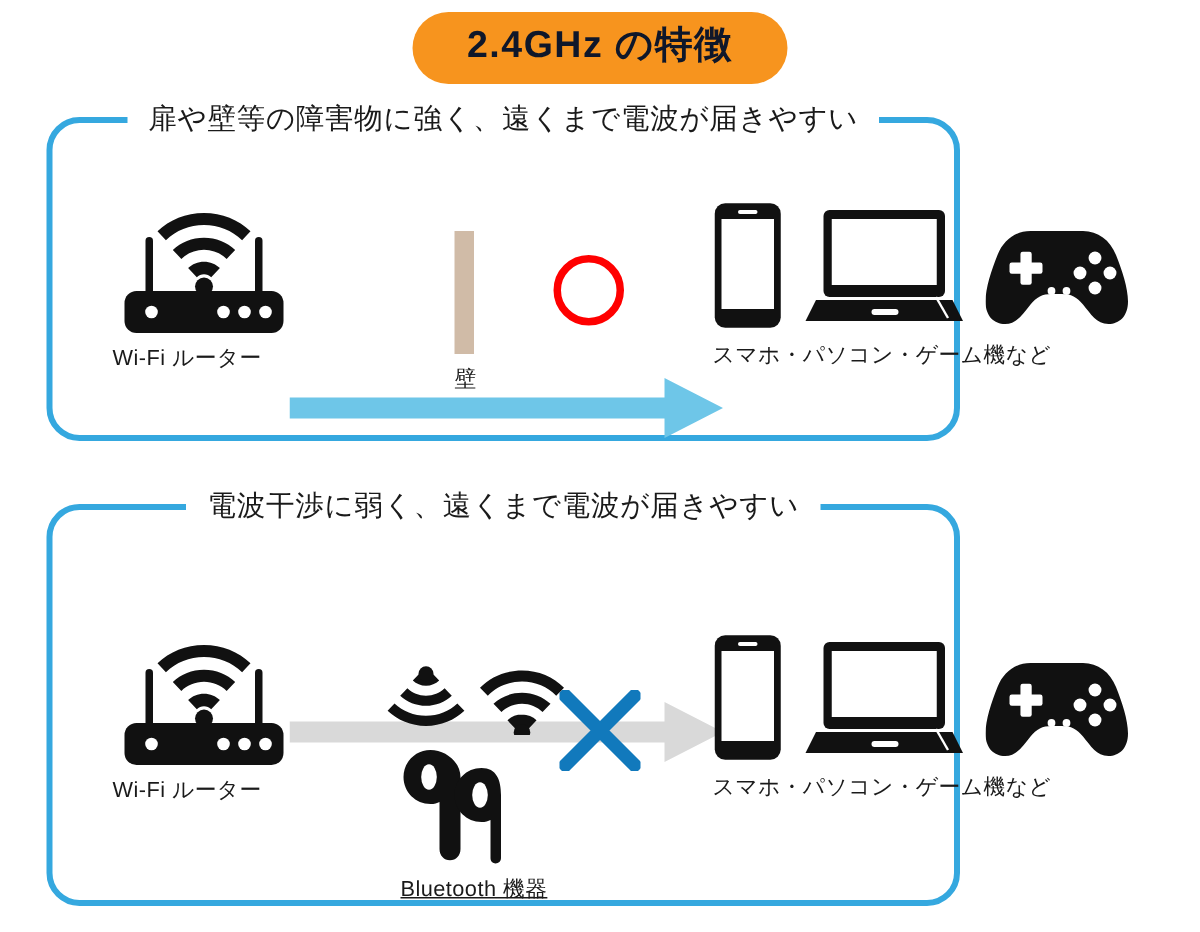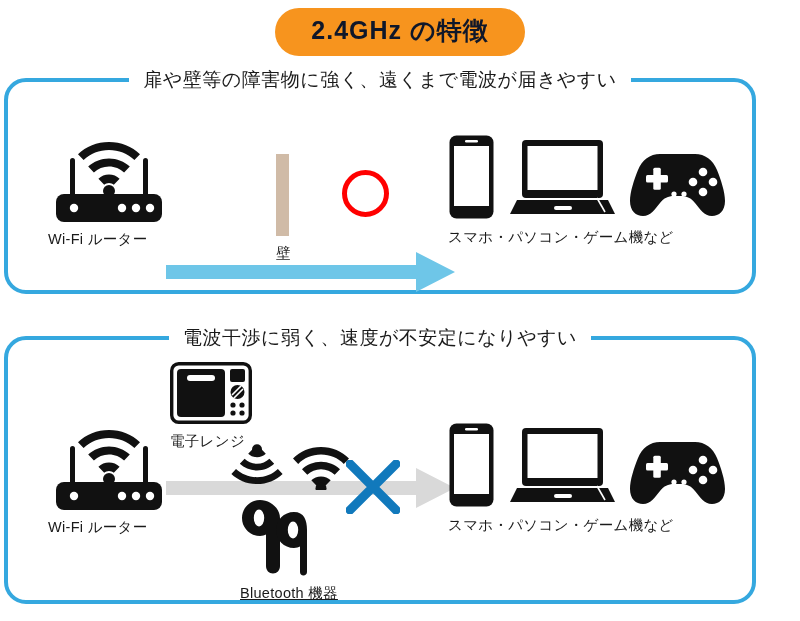--- a/index.html
+++ b/index.html
@@ -32,22 +32,22 @@
     letter-spacing: 1px;
     padding: 9px 36px 11px 36px;
     border-radius: 26px;
     line-height: 1.1;
     white-space: nowrap;
   }
 
   
   .panel {
     position: absolute;
-    left: 4px;
-    width: 752px;
+    left: 31px;
+    width: 609px;
     border: 4px solid #35A8DF;
     border-radius: 22px;
     box-sizing: border-box;
     background: #ffffff;
   }
   #panel-1 { top: 78px; height: 216px; }
   #panel-2 { top: 336px; height: 268px; }
 
   .panel-heading {
     position: absolute;
@@ -185,50 +185,33 @@
       </div>
       <div class="node-label">スマホ・パソコン・ゲーム機など</div>
     </div>
 
   </div>
 </div>
 
 <div class="panel" id="panel-2">
 
   <div class="panel-heading">
-    <span>電波干渉に弱く、速度が不安定になりやすい</span>
+    <span>電波干渉に弱く、遠くまで電波が届きやすい</span>
   </div>
 
   <div class="stage">
 
     <svg class="beam" style="left:158px; top:126px;" width="290" height="44" viewBox="0 0 290 44">
       <path d="M0 15 H250 V2 L289 22 L250 42 V29 H0 Z" fill="#D9D9D9"></path>
     </svg>
 
     <svg class="x-mark" style="left:338px; top:120px;" width="54" height="54" viewBox="0 0 54 54">
       <path d="M4 4 L50 50 M50 4 L4 50" stroke="#1179BC" stroke-width="9" stroke-linecap="square"></path>
     </svg>
 
-    <div class="node" style="left:162px; top:22px; width:110px;">
-      <svg width="82" height="62" viewBox="0 0 82 62">
-        <rect x="1.7" y="1.7" width="78.6" height="58.6" rx="7" fill="#ffffff" stroke="#111111" stroke-width="3.4"></rect>
-        <rect x="7" y="7" width="48" height="48" rx="4" fill="#111111"></rect>
-        <rect x="17" y="13" width="28" height="6" rx="3" fill="#ffffff"></rect>
-        <rect x="60" y="7" width="15" height="13" rx="2" fill="#111111"></rect>
-        <circle cx="67.5" cy="30" r="7" fill="#111111"></circle>
-        <path d="M62 33 L71 24 M64 36 L73 27" stroke="#ffffff" stroke-width="1.6"></path>
-        <g fill="#111111">
-          <circle cx="63" cy="43" r="2.6"></circle>
-            <circle cx="72" cy="43" r="2.6"></circle>
-          <circle cx="63" cy="51" r="2.6"></circle>
-            <circle cx="72" cy="51" r="2.6"></circle>
-        </g>
-      </svg>
-      <div class="node-label">電子レンジ</div>
-    </div>
 
     <svg style="position:absolute; left:222px; top:104px;" width="54" height="44" viewBox="0 0 54 44">
       <g fill="#111111" transform="translate(54,44) rotate(180)">
         <path d="M27 4c-10 0-19 3.8-25.6 10.1l4.7 4.9C11.6 13.8 18.9 10.8 27 10.8s15.4 3 21 8.2l4.6-4.9C46 7.8 37 4 27 4z"></path>
         <path d="M27 17.5c-6.6 0-12.6 2.5-17.2 6.7l4.8 5c3.3-3.1 7.6-5 12.4-5s9.1 1.9 12.4 5l4.8-5c-4.6-4.2-10.6-6.7-17.2-6.7z"></path>
         <path d="M27 30.8c-3.4 0-6.5 1.3-8.8 3.5l4.8 5c1.1-1 2.5-1.6 4-1.6s2.9.6 4 1.6l4.8-5c-2.3-2.2-5.4-3.5-8.8-3.5z"></path>
       </g>
       <circle cx="27" cy="5.2" r="5" fill="#111111"></circle>
     </svg>
 

